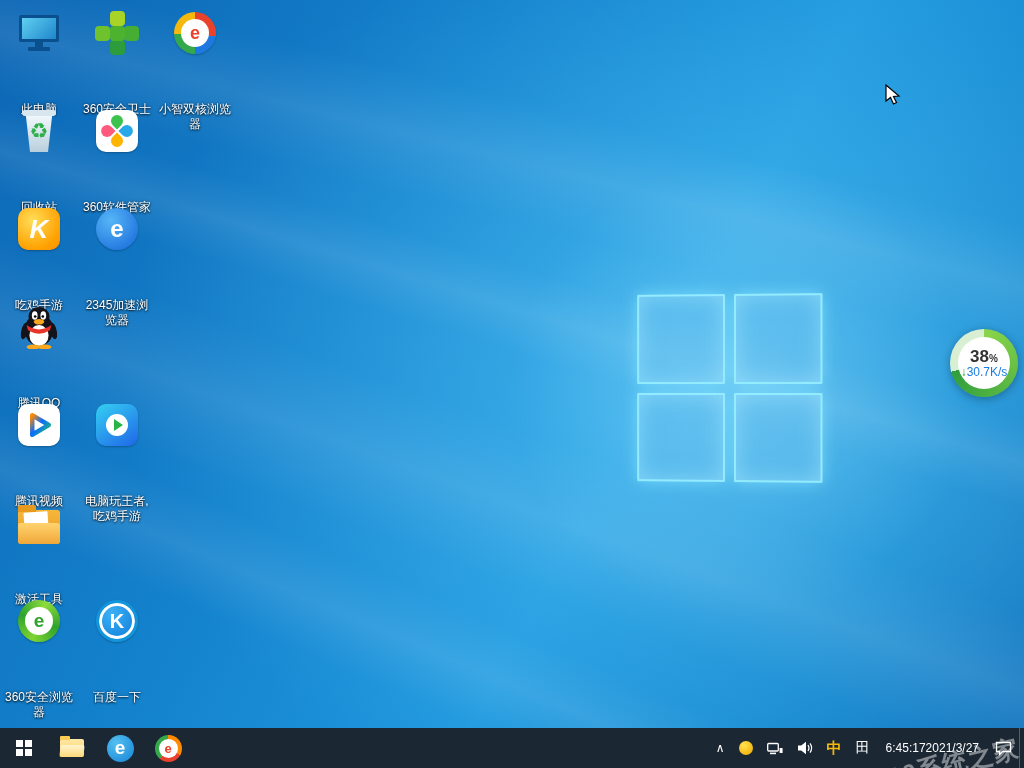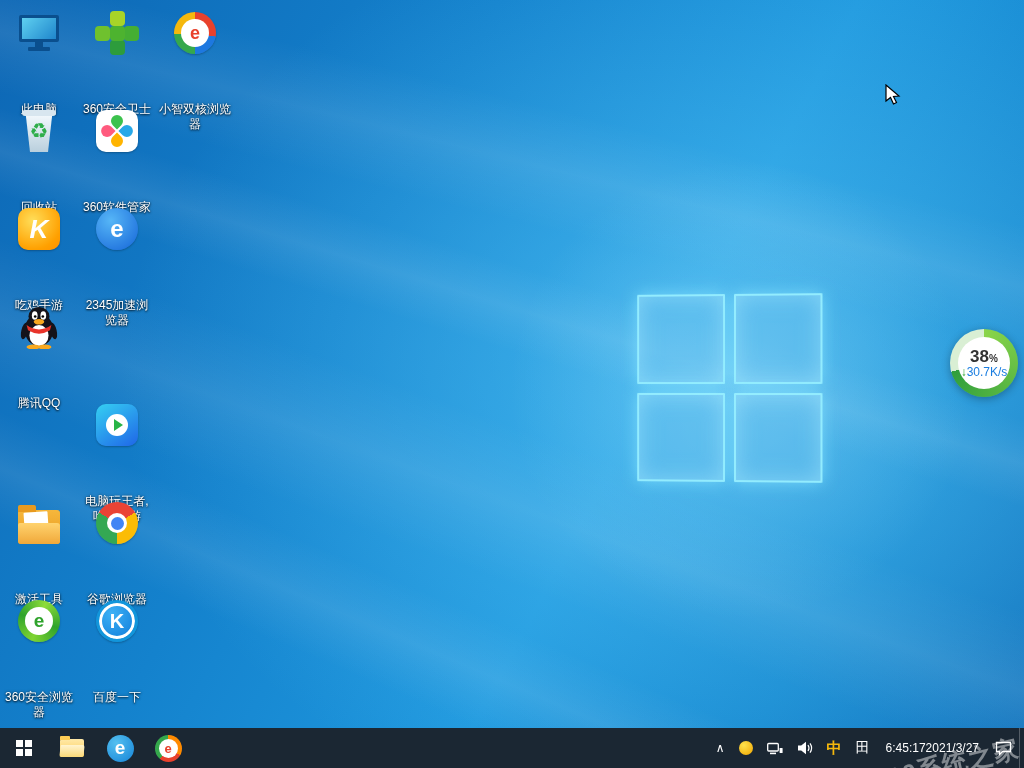--- a/index.html
+++ b/index.html
@@ -237,20 +237,37 @@
         <ellipse cx="22" cy="32" rx="10" ry="11" fill="#fff"></ellipse>
         <path d="M9 21 q13 9 26 0 l-1.5 5.5 q-11.5 7 -23 0 z" fill="#e8332a"></path>
         <ellipse cx="16" cy="44" rx="7" ry="2.6" fill="#f7a81f"></ellipse>
         <ellipse cx="28" cy="44" rx="7" ry="2.6" fill="#f7a81f"></ellipse>
       </svg>
     </div>
     <div class="ilabel">腾讯QQ</div>
   </div>
 
 
+  <div class="dicon c0 r4">
+    <div class="ig">
+        <div class="tile">
+      <svg viewBox="0 0 40 40" width="30" height="30">
+        <defs>
+              <linearGradient id="tvg" x1="0" y1="0" x2="1" y2="1">
+          <stop offset="0" stop-color="#ff8a00"></stop>
+                <stop offset="0.45" stop-color="#0a6cff"></stop>
+                <stop offset="1" stop-color="#22c55e"></stop>
+        </linearGradient>
+            </defs>
+        <path d="M11 7 L33 20 L11 33 Z" fill="none" stroke="url(#tvg)" stroke-width="6" stroke-linejoin="round"></path>
+      </svg>
+        </div>
+      </div>
+    <div class="ilabel">腾讯视频</div>
+  </div>
 
   <div class="dicon c0 r5">
     <div class="ig">
         <div class="ic-folder">
       <div class="fol-back"></div>
           <div class="fol-tab"></div>
           <div class="fol-paper"></div>
           <div class="fol-front"></div>
         </div>
       </div>
@@ -261,30 +278,20 @@
     <div class="ig">
         <div class="ic-game">
       <div class="game-core">
             <div class="game-play"></div>
           </div>
         </div>
       </div>
     <div class="ilabel">电脑玩王者,吃鸡手游</div>
   </div>
 
-  <div class="dicon c1 r5">
-    <div class="ig">
-        <div class="ic-chrome">
-      <div class="chrome-white">
-            <div class="chrome-blue"></div>
-          </div>
-        </div>
-      </div>
-    <div class="ilabel">谷歌浏览器</div>
-  </div>
 
   <div class="dicon c0 r6">
     <div class="ig">
         <div class="ic-360b">
       <div class="inner">e</div>
         </div>
       </div>
     <div class="ilabel">360安全浏览器</div>
   </div>
 

